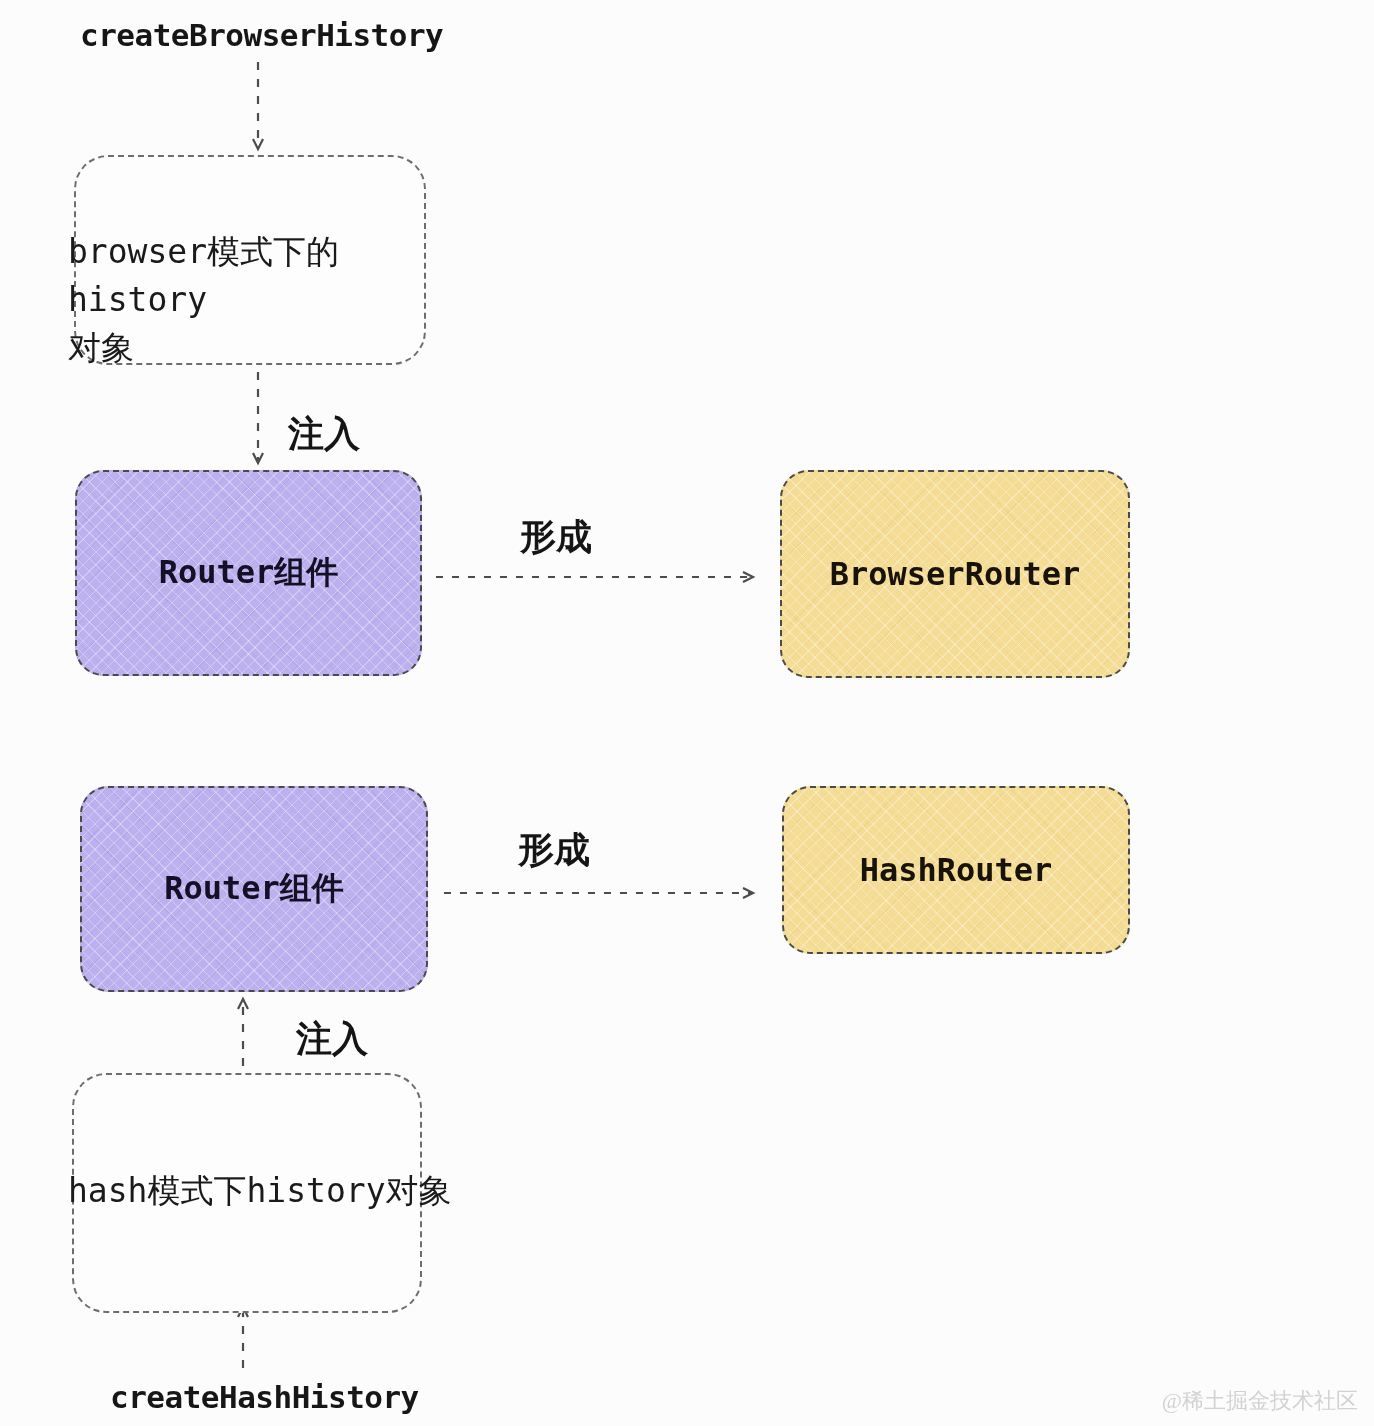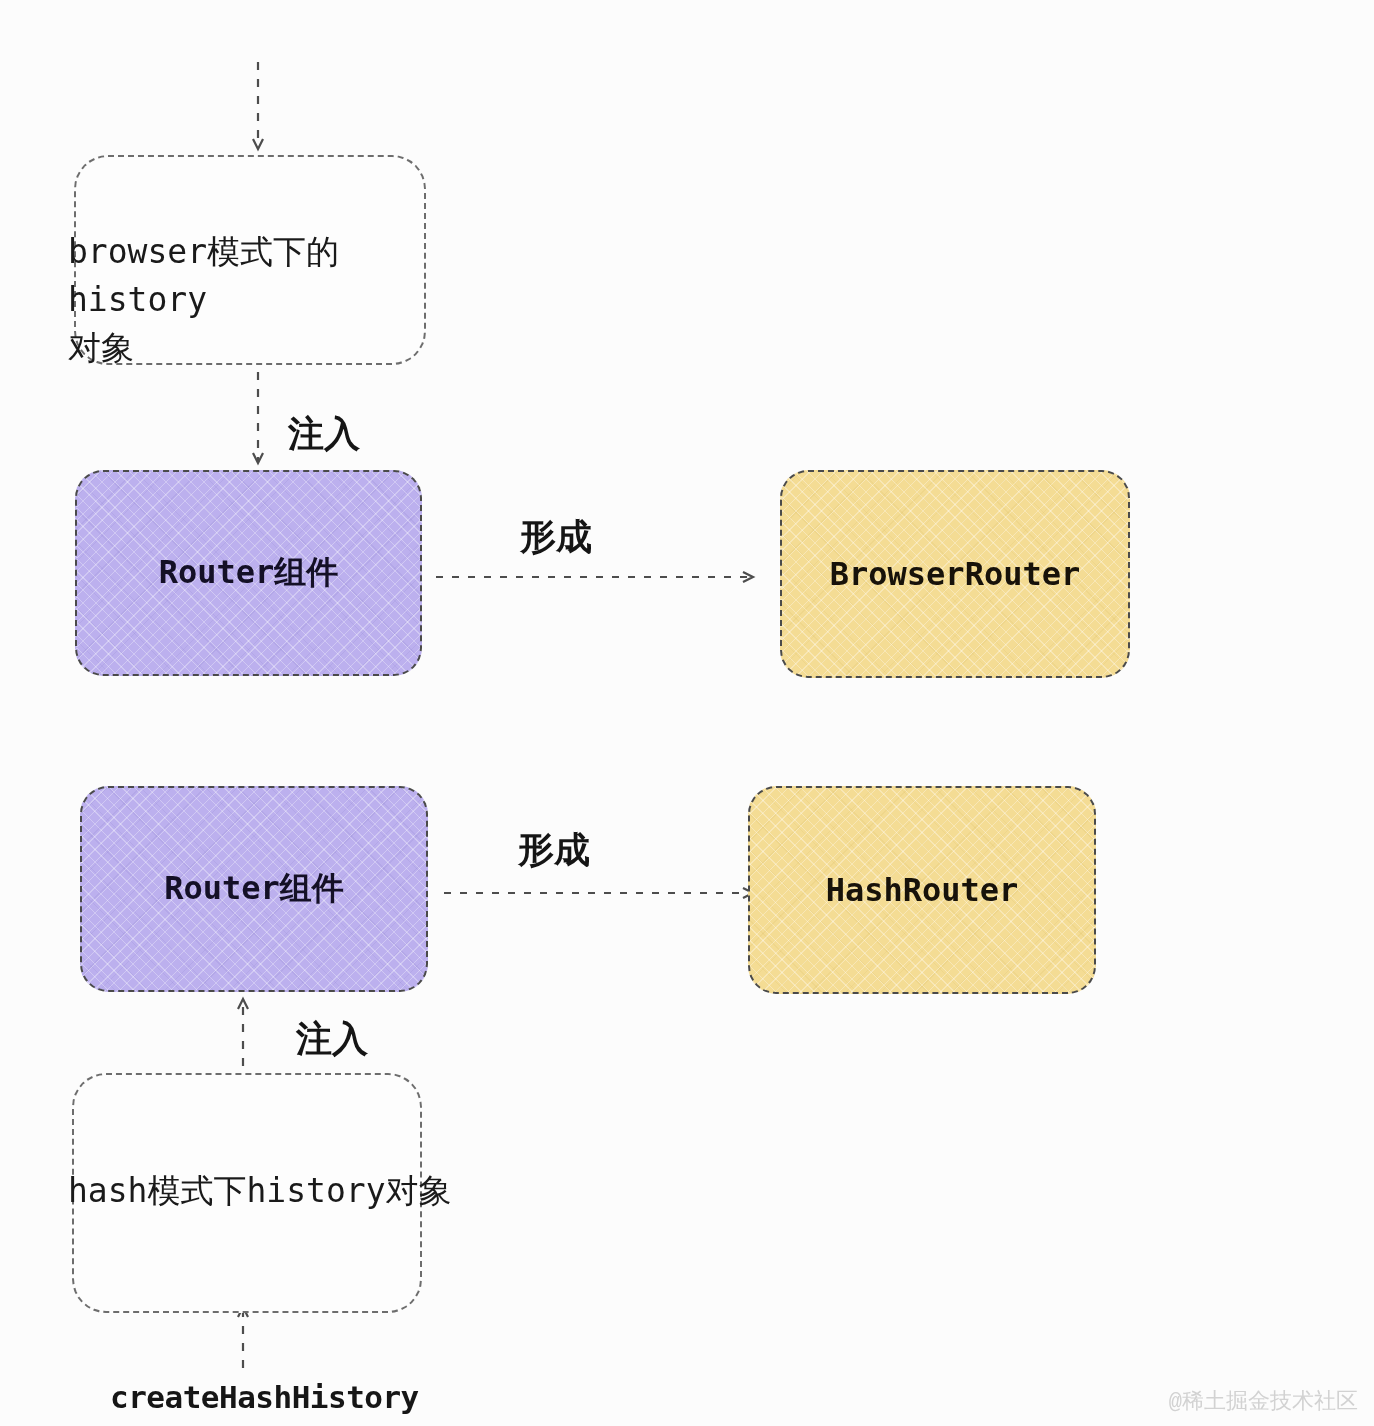--- a/index.html
+++ b/index.html
@@ -100,21 +100,21 @@
     font-size: 36px;
     color: #151515;
     white-space: nowrap;
   }
 
   
   .watermark {
     position: absolute;
     right: 16px;
     bottom: 10px;
-    font-family: Liberation Mono, monospace;
+    font-family: Liberation Serif, serif;
     font-size: 22px;
     color: #d2d2d2;
     white-space: nowrap;
     margin-left: 35px;
   }
 </style>
 </head>
 <body>
 
 <div id="canvas">
@@ -135,38 +135,39 @@
 
     <line x1="436" y1="577" x2="752" y2="577" stroke="#4d4d4d" stroke-width="2.2" stroke-dasharray="7 9" marker-end="url(#chev)"></line>
 
     <line x1="444" y1="893" x2="752" y2="893" stroke="#4d4d4d" stroke-width="2.2" stroke-dasharray="7 9" marker-end="url(#chev)"></line>
 
     <line x1="243" y1="1066" x2="243" y2="1000" stroke="#4d4d4d" stroke-width="2.2" stroke-dasharray="8 9" marker-end="url(#chev)"></line>
 
     <line x1="243" y1="1368" x2="243" y2="1308" stroke="#4d4d4d" stroke-width="2.2" stroke-dasharray="8 9" marker-end="url(#chev)"></line>
   </svg>
 
+  <div class="caption" style="left:80px; top:17px;">createBrowserHistory</div>
 
   <div class="ghost-box" style="left:74px; top:155px; width:352px; height:210px;"></div>
   <div class="ghost-label" style="left:68px; top:228px; width:380px;">browser模式下的history
 对象</div>
 
   <div class="node purple" style="left:75px; top:470px; width:347px; height:206px;">
     <span class="node-text">Router组件</span>
   </div>
 
   <div class="node yellow" style="left:780px; top:470px; width:350px; height:208px;">
     <span class="node-text">BrowserRouter</span>
   </div>
 
   <div class="node purple" style="left:80px; top:786px; width:348px; height:206px;">
     <span class="node-text">Router组件</span>
   </div>
 
-  <div class="node yellow" style="left:748px; top:786px; width:348px; height:208px;">
+  <div class="node yellow" style="left:782px; top:786px; width:348px; height:168px;">
     <span class="node-text">HashRouter</span>
   </div>
 
   <div class="ghost-box" style="left:72px; top:1073px; width:350px; height:240px;"></div>
   <div class="ghost-label" style="left:68px; top:1167px; width:400px;">hash模式下history对象</div>
 
   <div class="caption" style="left:110px; top:1379px;">createHashHistory</div>
 
   <div class="edge-label" style="left:288px; top:410px;">注入</div>
 

